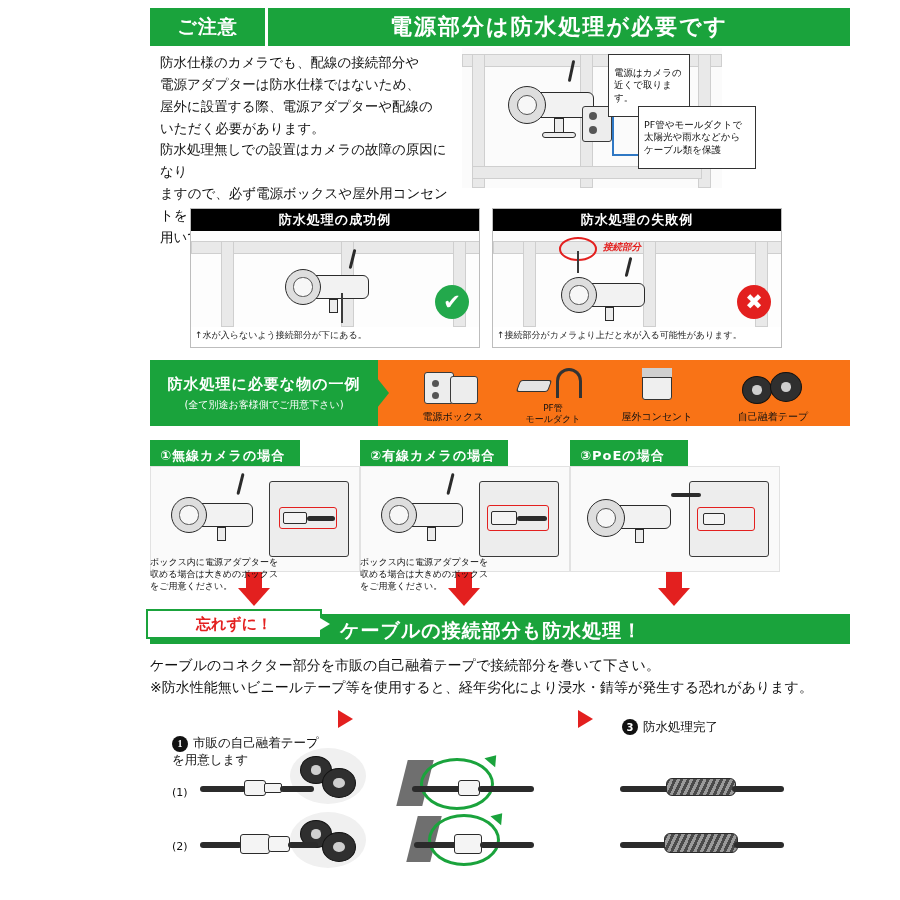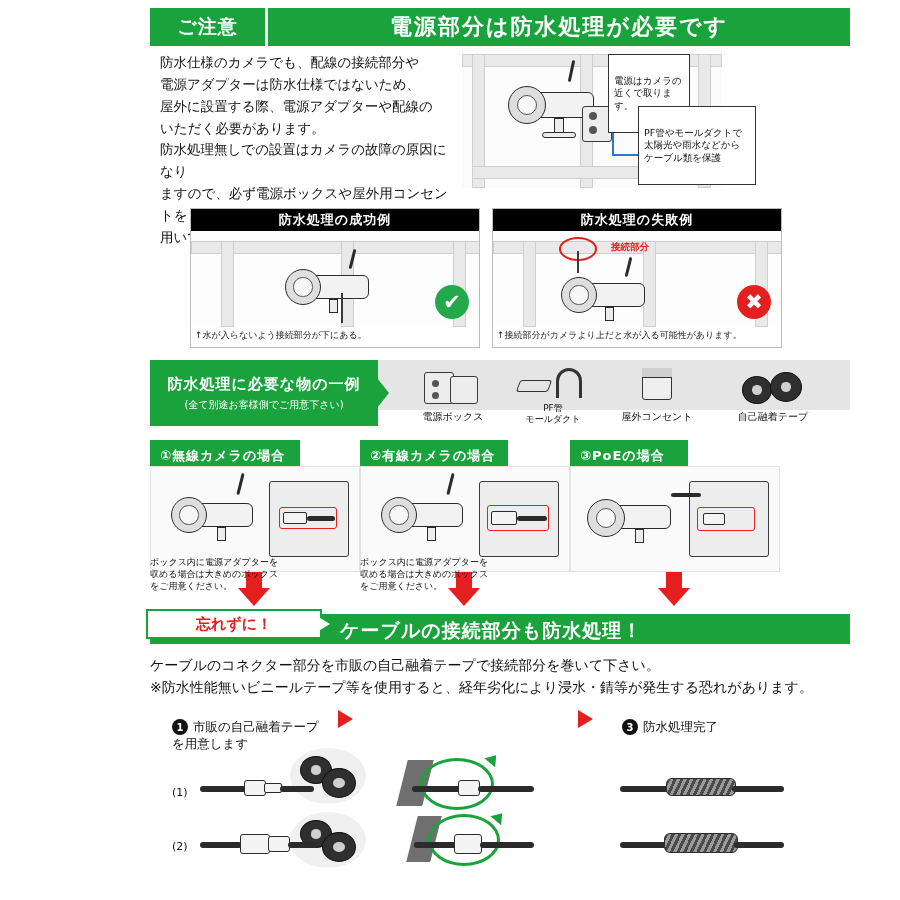--- a/index.html
+++ b/index.html
@@ -46,21 +46,21 @@
   .wallbg {
     position: absolute; left: 0; top: 0; width: 260px; height: 140px;
     background: #fbfbfb;
   }
   .beam { position: absolute; background: #e9e9e9; border: 1px solid #cfcfcf; }
   .beam.v { width: 13px; }
   .beam.h { height: 13px; }
 
   .callout {
     position: absolute; border: 1px solid #333; background: #fff;
-    font-size: 9.5px; line-height: 1.3; padding: 20px 5px; color: #111;
+    font-size: 9.5px; line-height: 1.3; padding: 12px 5px; color: #111;
   }
   .callout.c1 { left: 146px; top: 6px; width: 82px; }
   .callout.c2 { left: 176px; top: 58px; width: 118px; }
 
   .sidenote {
     position: absolute; left: -60px; top: 100px; width: 130px;
     font-size: 9.5px; line-height: 1.35; color: #111;
   }
 
   
@@ -104,22 +104,22 @@
   .ngmark { background: #e3201f; }
   .redcirc {
     position: absolute; border: 2px solid #e3201f; border-radius: 50%;
   }
   .redlabel {
     position: absolute; font-size: 9.5px; color: #e3201f; font-weight: bold;
   }
 
   
   .needband {
-    position: absolute; left: 150px; top: 360px; width: 700px; height: 50px;
-    background: #e5e5e5;
+    position: absolute; left: 150px; top: 360px; width: 700px; height: 66px;
+    background: #f97316;
   }
   .needtag {
     position: absolute; left: 0; top: 0; width: 228px; height: 66px;
     background: #1aa33c; color: #fff;
     display: flex; flex-direction: column; align-items: center; justify-content: center;
   }
   .needtag .t1 { font-size: 15px; font-weight: bold; letter-spacing: 1px; }
   .needtag .t2 { font-size: 10px; margin-top: 4px; }
   .needtag::after {
     content: ""; position: absolute; right: -11px; top: 18px;
@@ -311,21 +311,21 @@
   </div>
 
   <div class="panel" style="left:492px;top:208px;width:290px;height:140px;">
     <div class="cap green">防水処理の失敗例</div>
     <div class="body">
       <div class="beam h" style="left:0;top:10px;width:290px;"></div>
       <div class="beam v" style="left:30px;top:10px;height:86px;"></div>
       <div class="beam v" style="left:150px;top:10px;height:86px;"></div>
       <div class="beam v" style="left:262px;top:10px;height:86px;"></div>
       <div class="redcirc" style="left:66px;top:6px;width:38px;height:24px;"></div>
-      <div class="redlabel" style="left:118px;top:10px;">接続部分</div>
+      <div class="redlabel" style="left:110px;top:10px;font-style:italic;">接続部分</div>
       <div class="cam" style="left:60px;top:40px;width:110px;height:56px;">
         <div class="ant" style="left:74px;top:-14px;width:3px;height:20px;transform:rotate(14deg);"></div>
         <div class="barrel" style="left:20px;top:12px;width:72px;height:24px;"></div>
         <div class="lens" style="left:8px;top:6px;width:36px;height:36px;"></div>
         <div class="mount" style="left:52px;top:36px;width:9px;height:14px;"></div>
       </div>
       <div style="position:absolute;left:84px;top:20px;width:2px;height:22px;background:#3a3a3a;"></div>
       <div class="ngmark">✖</div>
     </div>
     <div class="note">↑接続部分がカメラより上だと水が入る可能性があります。</div>
@@ -433,21 +433,21 @@
   <div class="cableband">
     <div class="cabletag">忘れずに！</div>
     <div class="cabletitle">ケーブルの接続部分も防水処理！</div>
   </div>
 
   <div class="cabletext">
     <div>ケーブルのコネクター部分を市販の自己融着テープで接続部分を巻いて下さい。</div>
     <div>※防水性能無いビニールテープ等を使用すると、経年劣化により浸水・錆等が発生する恐れがあります。</div>
   </div>
 
-  <div class="step" style="left:172px;top:702px;width:160px;white-space:pre-line;">
+  <div class="step" style="left:172px;top:718px;width:160px;white-space:pre-line;font-family:Liberation Serif, serif;">
     <span class="stepnum">1</span><span>市販の自己融着テープ
 を用意します</span>
   </div>
   <div class="stepArrow" style="left:338px;top:710px;"></div>
 
   <div class="stepArrow" style="left:578px;top:710px;"></div>
 
   <div class="step" style="left:622px;top:702px;width:180px;white-space:pre-line;">
     <span class="stepnum">3</span><span>防水処理完了</span>
   </div>

